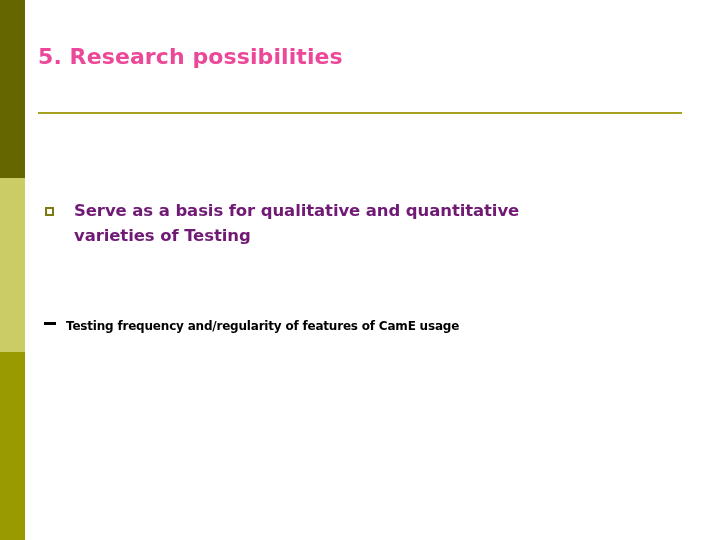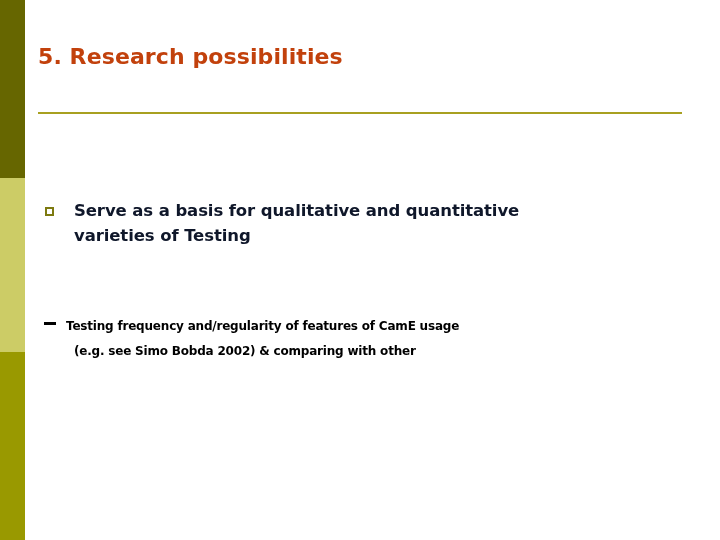--- a/index.html
+++ b/index.html
@@ -87,21 +87,21 @@
     height: 5px;
     border: 2px solid #7d7a10;
     background: #ffffff;
     box-sizing: content-box;
   }
   #bullet-1 .text {
     display: block;
     margin-left: 34px;
     font-size: 16.5px;
     font-weight: bold;
-    color: #0f172a;
+    color: #701a75;
     line-height: 25px;
     letter-spacing: -0.1px;
   }
 
   
   #bullet-2 {
     left: 40px;
     top: 314px;
     width: 650px;
   }
@@ -133,36 +133,35 @@
 <body>
 
 <div id="slide">
 
   <div id="sidebar">
     <div class="band" id="band-top" style="background: rgb(102, 102, 0);"></div>
     <div class="band" id="band-middle" style="background: rgb(204, 204, 102);"></div>
     <div class="band" id="band-bottom" style="background: rgb(153, 153, 0);"></div>
   </div>
 
-  <h1 id="title" style="color: #c2410c;">5. Research possibilities</h1>
+  <h1 id="title" style="color: #ec4899;">5. Research possibilities</h1>
 
   <div id="divider" style="background: rgb(168, 160, 32);"></div>
 
   <div id="body">
 
     <div class="bullet" id="bullet-1">
       <span class="marker" style="border-color: rgb(125, 122, 16);"></span>
       <span class="text">
         <span style="display: block;">Serve as a basis for qualitative and quantitative</span>
         <span style="display: block;">varieties of Testing</span>
       </span>
     </div>
 
     <div class="bullet" id="bullet-2">
       <span class="marker" style="background: rgb(0, 0, 0);"></span>
       <span class="text">
         <span style="display: block;">Testing frequency and/regularity of features of CamE usage</span>
-        <span class="cont" style="display: block;">(e.g. see Simo Bobda 2002) &amp; comparing with other</span>
       </span>
     </div>
 
   </div>
 </div>
 
 </body></html>

